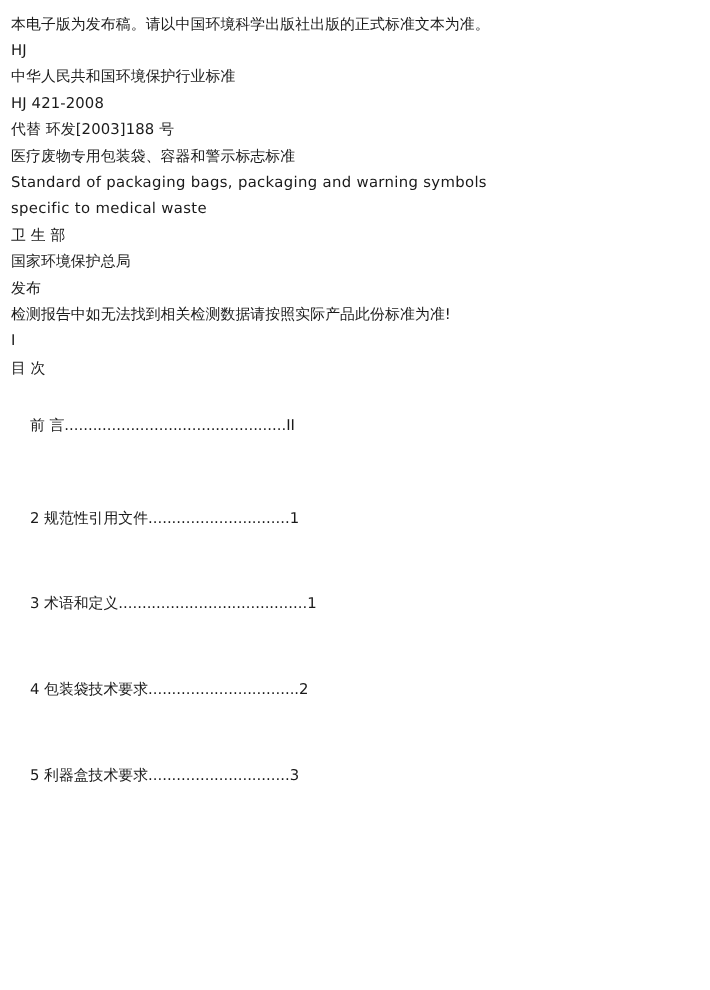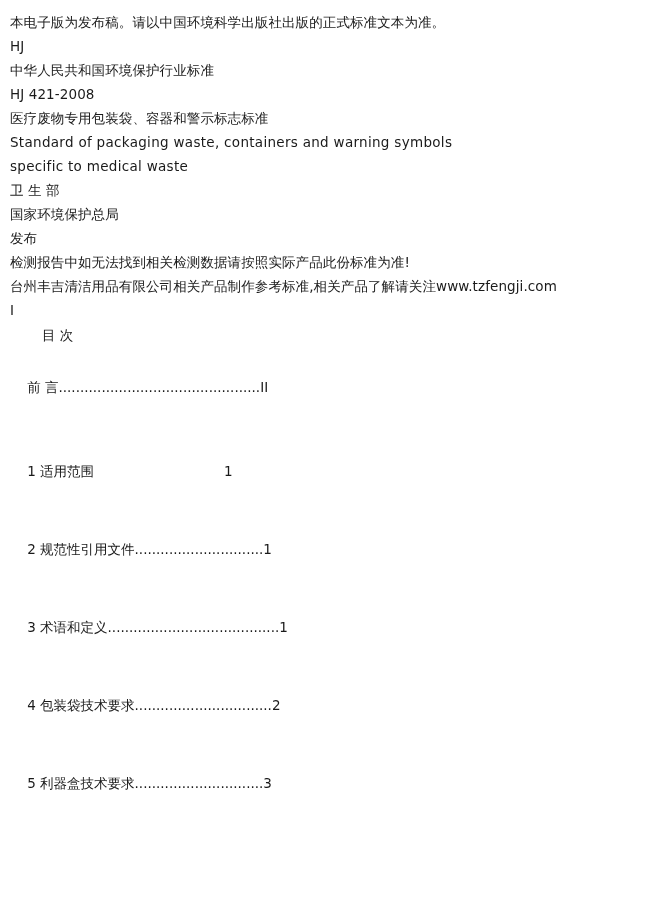--- a/index.html
+++ b/index.html
@@ -32,54 +32,50 @@
     letter-spacing: 0.3px;
   }
   .toc-line {
     font-size: 13.5px;
     line-height: 26px;
     white-space: pre;
   }
   .sect-title {
     font-size: 13.5px;
     line-height: 26px;
-    margin-left: 32px;
   }
   .spacer-6 { height: 6px; }
 </style>
 </head>
 <body>
 
 <div class="page">
 
   <div class="line">本电子版为发布稿。请以中国环境科学出版社出版的正式标准文本为准。</div>
   <div class="line">HJ</div>
   <div class="line">中华人民共和国环境保护行业标准</div>
   <div class="line">HJ 421-2008</div>
+  <div class="line">代替 环发[2003]188 号</div>
   <div class="line">医疗废物专用包装袋、容器和警示标志标准</div>
-  <div class="line en">Standard of packaging waste, containers and warning symbols</div>
+  <div class="line en">Standard of packaging bags, packaging and warning symbols</div>
   <div class="line en">specific to medical waste</div>
   <div class="line">卫 生 部</div>
   <div class="line">国家环境保护总局</div>
   <div class="line">发布</div>
 
   <div class="line">检测报告中如无法找到相关检测数据请按照实际产品此份标准为准!</div>
-  <div class="line">台州丰吉清洁用品有限公司相关产品制作参考标准,相关产品了解请关注www.tzfengji.com</div>
 
   <div class="line">I</div>
 
   <div class="sect-title">目 次</div>
 
   <div class="toc-line">
     <span>前 言</span><span>...............................................</span><span>II</span>
   </div>
   <div class="spacer-6"></div>
-  <div class="toc-line">
-    <span>1 适用范围</span><span></span><span style="padding-left:130px">1</span>
-  </div>
   <div class="toc-line">
     <span>2 规范性引用文件</span><span>..............................</span><span>1</span>
   </div>
   <div class="toc-line">
     <span>3 术语和定义</span><span>........................................</span><span>1</span>
   </div>
   <div class="toc-line">
     <span>4 包装袋技术要求</span><span>................................</span><span>2</span>
   </div>
   <div class="toc-line">

